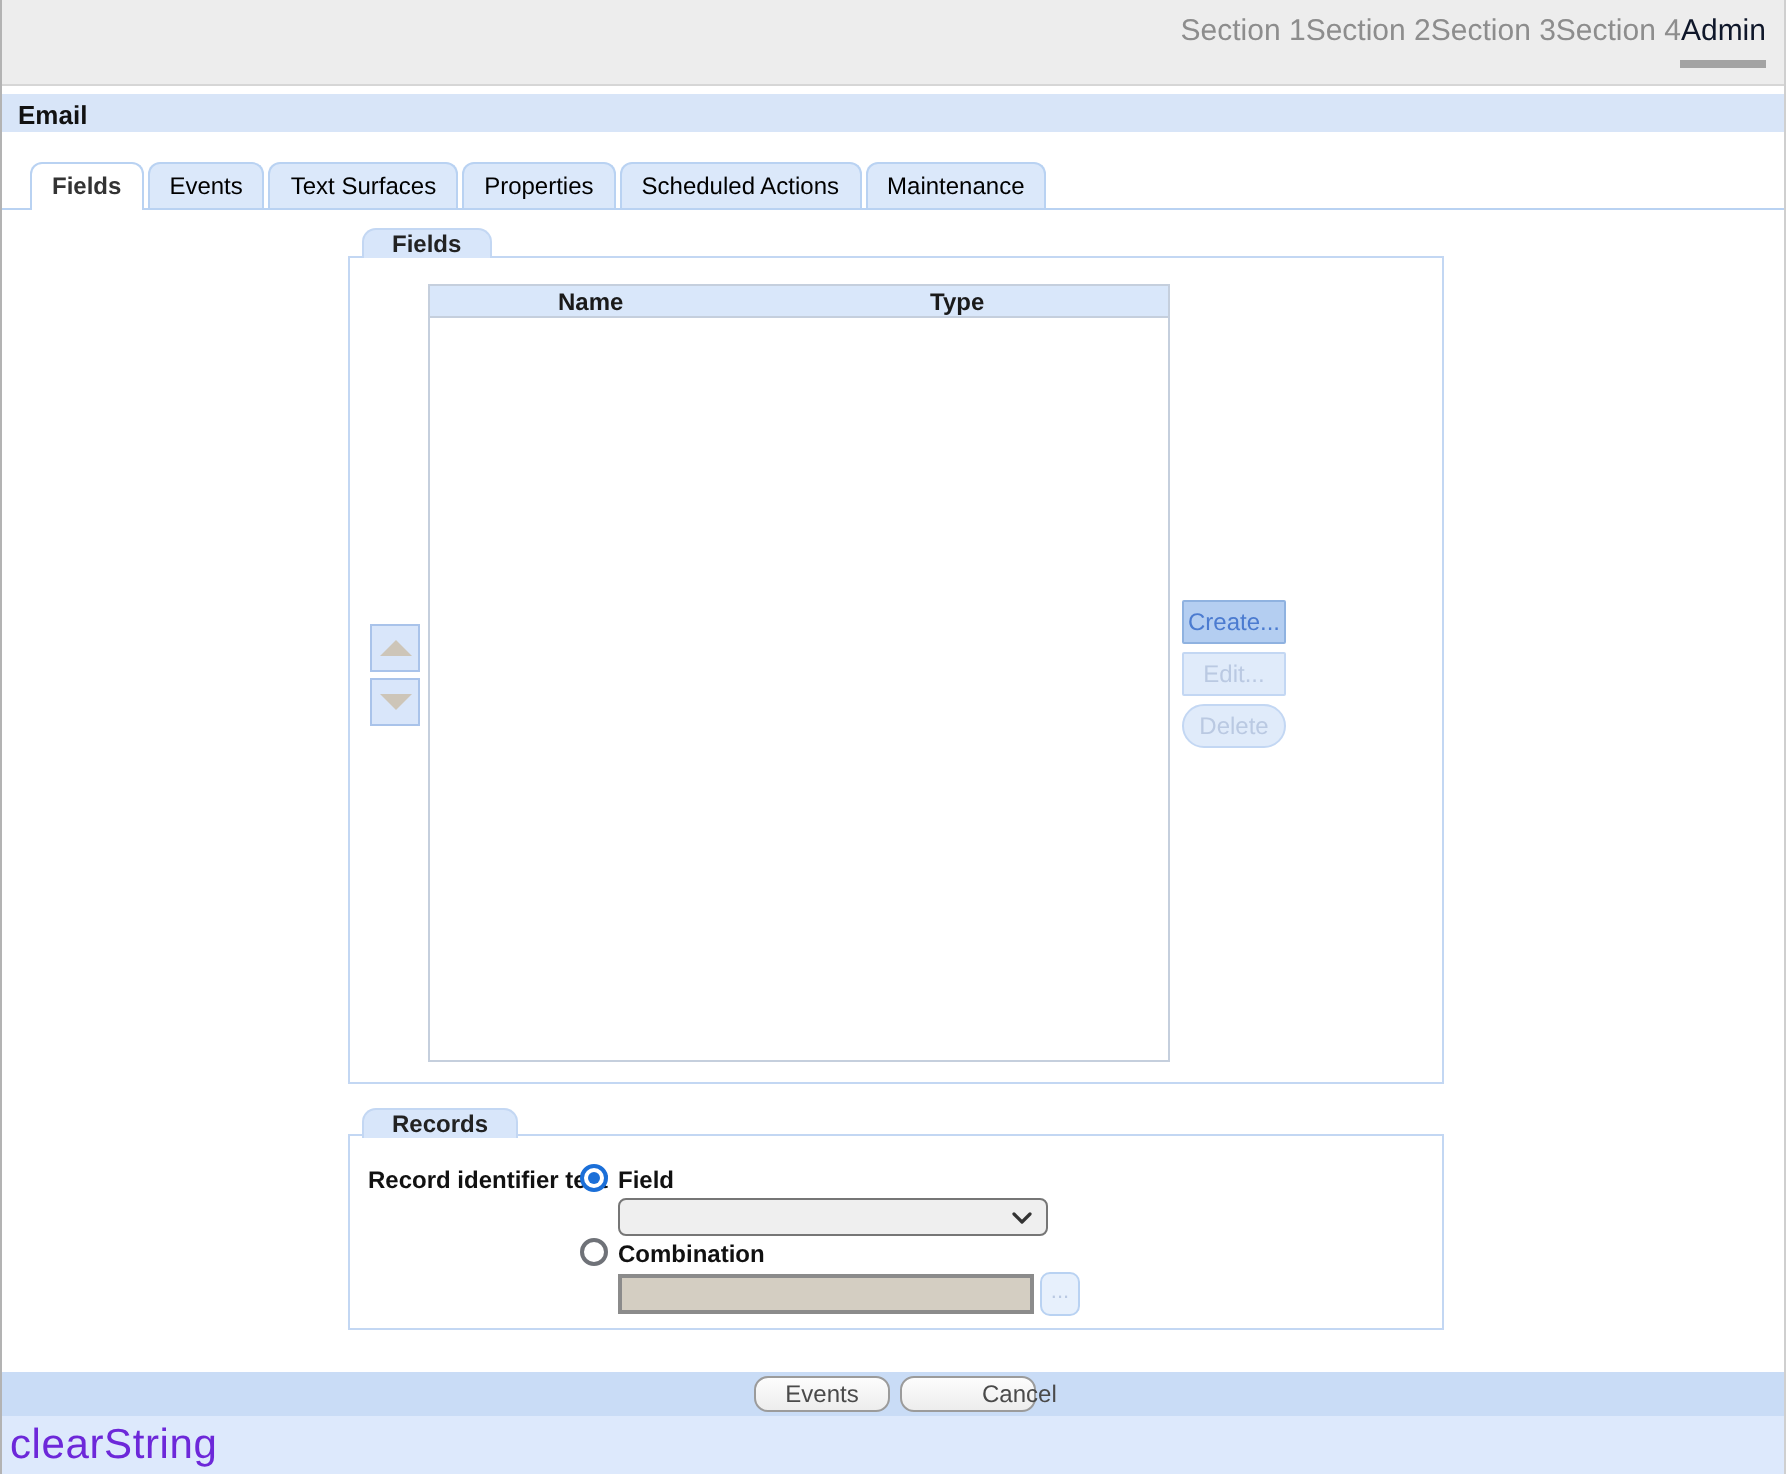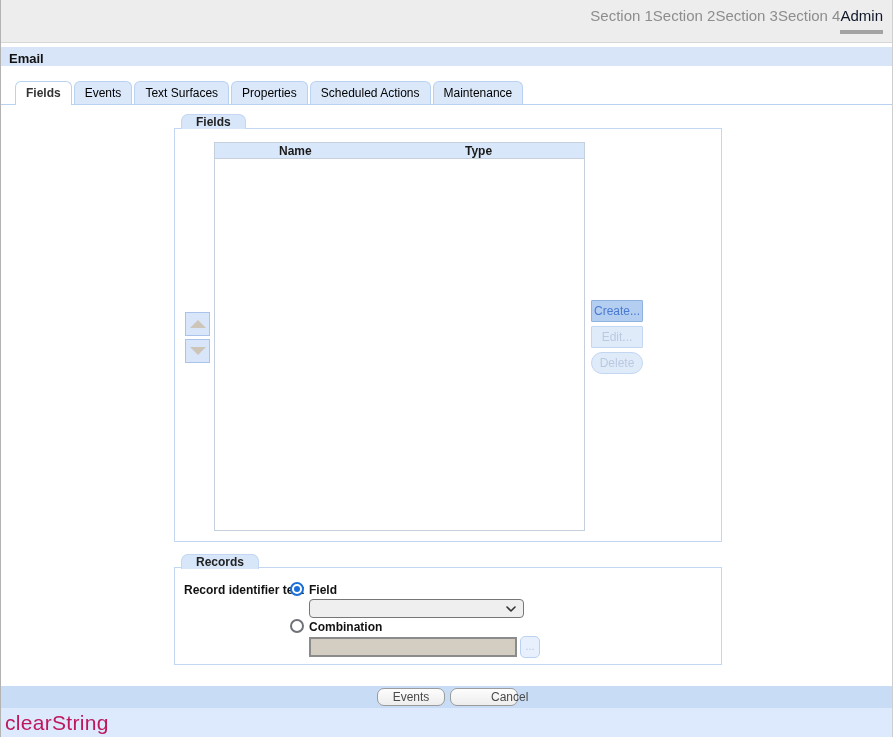--- a/index.html
+++ b/index.html
@@ -162,21 +162,21 @@
   }
   .btn-apply  { left:376px; }
   .btn-cancel { left:449px;padding-left:40px; }
 
   .bottom-strip {
     position:absolute; left:0; top:708px; width:100%; height:29px;
     background:#dde9fc;
   }
   .logo-text {
     position:absolute; left:4px; top:3px;
-    font-size:21px; color:#be185d; letter-spacing:0.3px;
+    font-size:21px; color:#6d28d9; letter-spacing:0.3px;
   }
 </style>
 </head>
 <body>
 
 <div class="page">
 
   <div class="header">
     <div class="nav">
       <div class="nav-item">Section 1</div>

